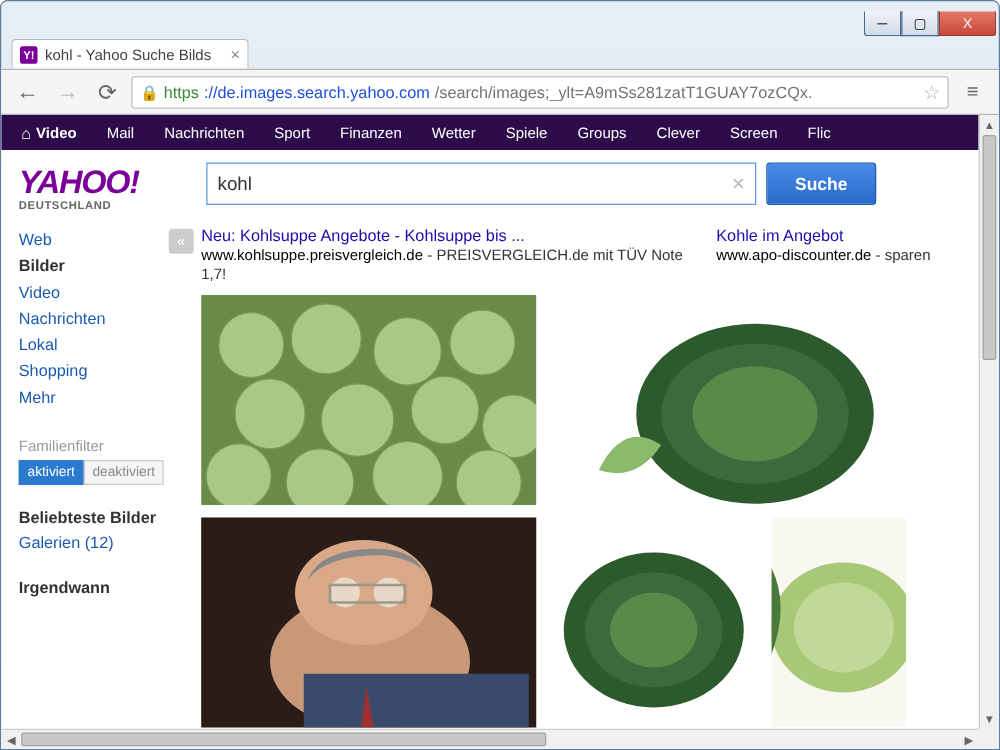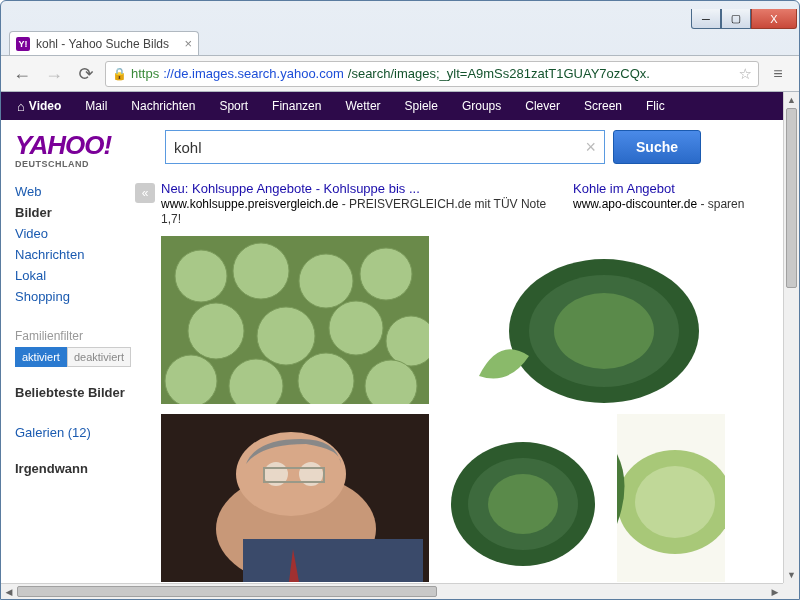--- a/index.html
+++ b/index.html
@@ -14,21 +14,21 @@
 .tab{background:#fff;border:1px solid #b0b8c0;border-bottom:none;border-radius:4px 4px 0 0;height:24px;min-width:190px;display:flex;align-items:center;padding:0 6px;font-size:12px;color:#444;gap:6px}
 .tab .favicon{width:14px;height:14px;background:#7b0099;border-radius:2px;display:flex;align-items:center;justify-content:center;color:#fff;font-size:9px;font-weight:bold}
 .tab .close{margin-left:auto;color:#888;cursor:pointer;font-size:13px}
 .toolbar{background:#f5f5f5;border-top:1px solid #b0b8c0;height:36px;display:flex;align-items:center;padding:0 8px;gap:6px}
 .navbtn{width:26px;height:26px;display:flex;align-items:center;justify-content:center;color:#666;font-size:18px;cursor:pointer;border-radius:3px}
 .navbtn.disabled{color:#bbb}
 .urlbar{flex:1;height:26px;border:1px solid #c0c0c0;border-radius:3px;background:#fff;display:flex;align-items:center;padding:0 6px;font-size:13px;gap:4px}
 .lock{color:#6a9a4a;font-size:12px}
 .url-https{color:#3a8a3a}
 .url-host{color:#1d4ed8}
-.url-path{color:#14532d;white-space:nowrap;overflow:hidden}
+.url-path{color:#737373;white-space:nowrap;overflow:hidden}
 .star{color:#aaa;margin-left:auto;font-size:15px}
 .menubtn{width:26px;height:26px;display:flex;align-items:center;justify-content:center;color:#666;font-size:16px}
 .content{flex:1;background:#fff;overflow:hidden;position:relative;border-top:1px solid #b0b8c0}
 .viewport{position:absolute;inset:0 16px 16px 0;overflow:hidden}
 .ynav{background:#2d0a4a;height:28px;display:flex;align-items:center;padding:0 4px;color:#fff;font-size:12px}
 .ynav-item{padding:0 12px;height:28px;display:flex;align-items:center;cursor:pointer;gap:4px;white-space:nowrap}
 .home-icon{font-size:13px}
 .ymain{display:flex;padding:10px 14px 0 14px}
 .logo-col{width:150px}
 .logo{color:#7b0099;font-size:26px;font-weight:bold;font-style:italic;letter-spacing:-1px}
@@ -139,28 +139,29 @@
         </div>
       </div>
       <div class="body-row">
         <div class="sidebar" id="sidebar">
             <div class="cat">Web</div>
             <div class="cat active">Bilder</div>
             <div class="cat">Video</div>
             <div class="cat">Nachrichten</div>
             <div class="cat">Lokal</div>
             <div class="cat">Shopping</div>
+            <div class="cat">Mehr</div>
             <div class="sep"></div>
             <div class="filter-label">Familienfilter</div>
             <div class="toggle">
               <span class="on">aktiviert</span>
               <span>deaktiviert</span>
             </div>
             <h4>Beliebteste Bilder</h4>
-            <div class="cat" style="margin-top: 22px;">Galerien (12)</div>
+            <div class="cat" style="margin-top: 2px;">Galerien (12)</div>
             <h4>Irgendwann</h4>
           </div>
         <div class="collapse">
           <div class="collapse-btn">«</div>
         </div>
         <div class="results">
           <div class="ads">
             <div class="ad" style="flex:2">
               <span class="ad-title">Neu: Kohlsuppe Angebote - Kohlsuppe bis ...</span><br>
               <span class="ad-url">www.kohlsuppe.preisvergleich.de</span><span class="ad-desc"> - PREISVERGLEICH.de mit TÜV Note 1,7!</span>

